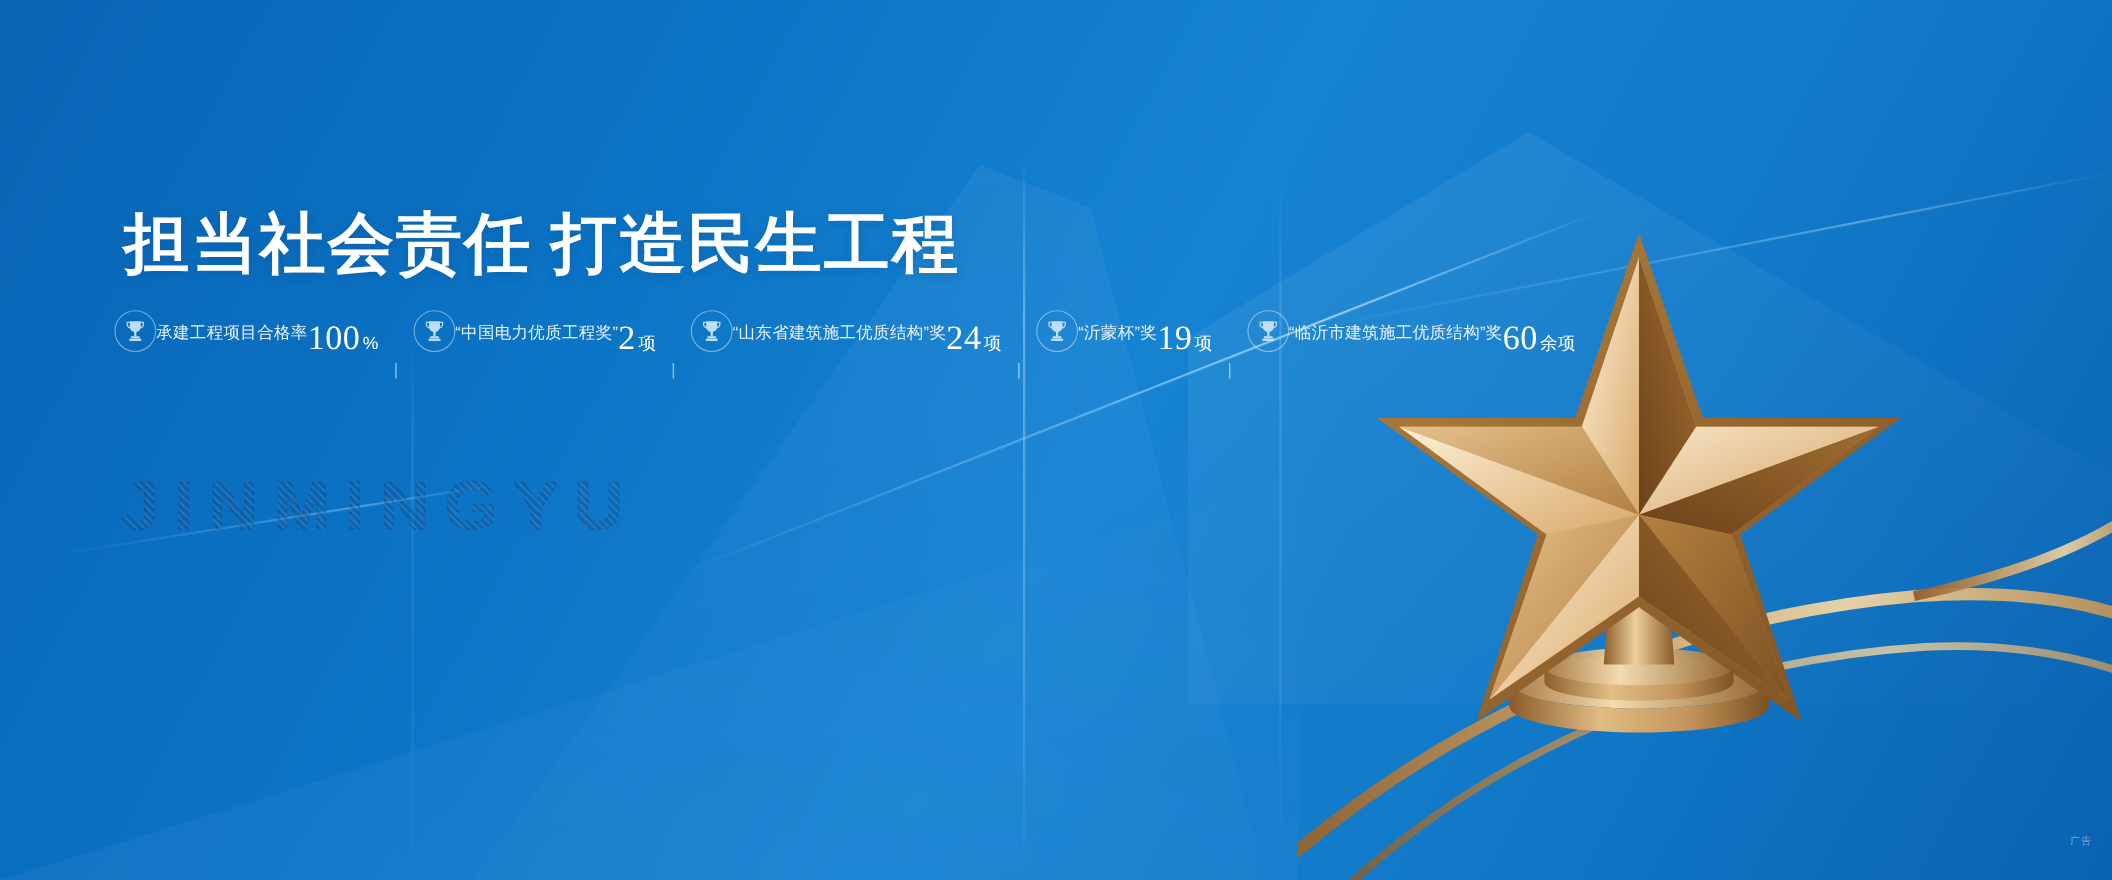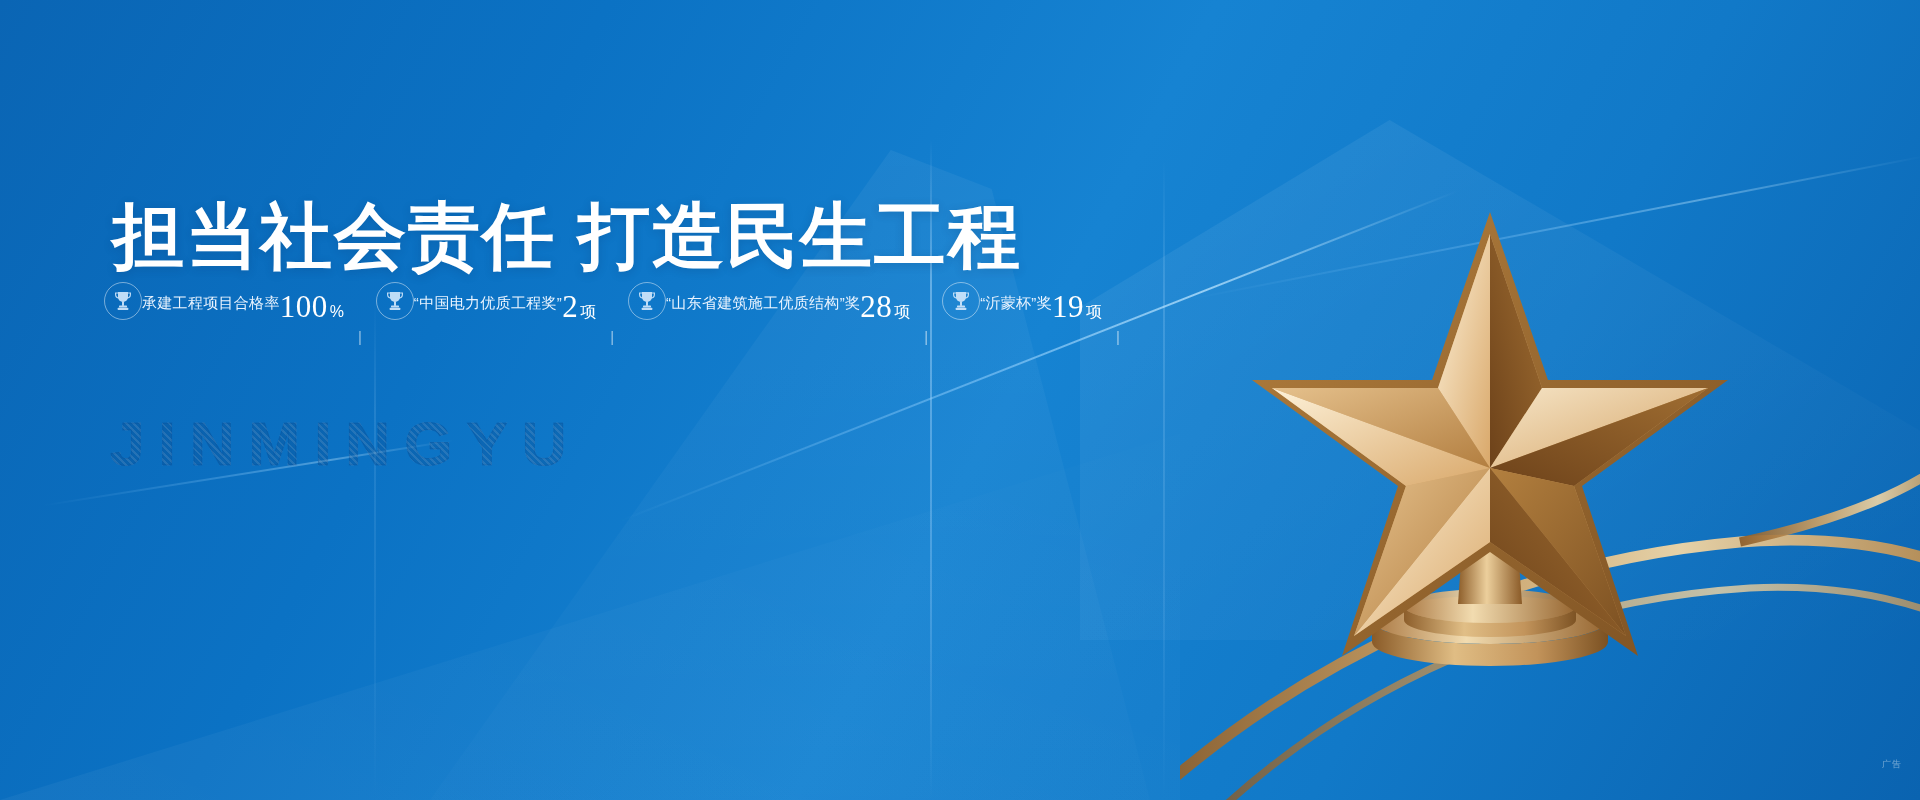--- a/index.html
+++ b/index.html
@@ -39,35 +39,36 @@
   .vline{
     position:absolute;width:2px;top:0;bottom:0;
     background:linear-gradient(to bottom,rgba(255,255,255,0) 0%,rgba(185,225,255,.45) 22%,rgba(170,215,255,.28) 70%,rgba(255,255,255,0) 100%);
   }
   .vline-1{left:930px;top:140px;height:660px;}
   .vline-2{left:1163px;top:160px;height:640px;opacity:.45;}
   .vline-3{left:374px;top:300px;height:500px;opacity:.30;}
 
   
   .watermark{
-    position:absolute;left:110px;top:408px;
+    position:absolute;left:110px;top:425px;
     font-size:62px;font-weight:700;letter-spacing:14px;
     color:rgba(10,72,140,0.30);
     -webkit-text-stroke:1px rgba(10,70,135,0.28);
     background-image:repeating-linear-gradient(45deg,rgba(255,255,255,0.16) 0 2px,rgba(255,255,255,0) 2px 5px);
     -webkit-background-clip:text;background-clip:text;
     user-select:none;white-space:nowrap;
   }
 
   
   .headline{
     position:absolute;left:112px;top:150px;
-    font-size:72px;line-height:1.08;font-weight:800;color:#ffffff;
+    font-size:60px;line-height:1.08;font-weight:800;color:#ffffff;
     letter-spacing:2px;white-space:nowrap;
     text-shadow:0 2px 10px rgba(0,40,85,.18);
+    font-family:Liberation Serif, serif;
   }
 
   
   .stats{
     position:absolute;left:104px;top:282px;
     display:flex;align-items:flex-start;white-space:nowrap;
   }
   .stat{display:flex;align-items:center;}
   .trophy-badge{
     width:36px;height:36px;border-radius:50%;
@@ -168,21 +169,21 @@
           <path d="M5 2h10v5a5 5 0 0 1-10 0V2z" fill="#cfe6fb" opacity="0.92"></path>
           <path d="M5 3H2.6v1.6A3.4 3.4 0 0 0 6 8" stroke="#cfe6fb" stroke-width="1.2" fill="none" opacity="0.9"></path>
           <path d="M15 3h2.4v1.6A3.4 3.4 0 0 1 14 8" stroke="#cfe6fb" stroke-width="1.2" fill="none" opacity="0.9"></path>
           <rect x="9" y="11.6" width="2" height="4.2" fill="#cfe6fb" opacity="0.92"></rect>
           <rect x="6" y="15.6" width="8" height="1.8" rx="0.6" fill="#cfe6fb" opacity="0.92"></rect>
           <rect x="4.6" y="17.8" width="10.8" height="2.2" rx="0.7" fill="#cfe6fb" opacity="0.92"></rect>
         </svg>
       </div>
       <div class="stat-label">“山东省建筑施工优质结构”奖</div>
       <div class="stat-value">
-        <span class="stat-num">28</span>
+        <span class="stat-num">24</span>
         <span class="stat-unit">项</span>
       </div>
     </div>
 
     <div class="divider">|</div>
 
     <div class="stat">
       <div class="trophy-badge">
         <svg width="20" height="22" viewBox="0 0 20 22" fill="none">
           <path d="M5 2h10v5a5 5 0 0 1-10 0V2z" fill="#cfe6fb" opacity="0.92"></path>
@@ -195,20 +196,37 @@
       </div>
       <div class="stat-label">“沂蒙杯”奖</div>
       <div class="stat-value">
         <span class="stat-num">19</span>
         <span class="stat-unit">项</span>
       </div>
     </div>
 
     <div class="divider">|</div>
 
+    <div class="stat">
+      <div class="trophy-badge">
+        <svg width="20" height="22" viewBox="0 0 20 22" fill="none">
+          <path d="M5 2h10v5a5 5 0 0 1-10 0V2z" fill="#cfe6fb" opacity="0.92"></path>
+          <path d="M5 3H2.6v1.6A3.4 3.4 0 0 0 6 8" stroke="#cfe6fb" stroke-width="1.2" fill="none" opacity="0.9"></path>
+          <path d="M15 3h2.4v1.6A3.4 3.4 0 0 1 14 8" stroke="#cfe6fb" stroke-width="1.2" fill="none" opacity="0.9"></path>
+          <rect x="9" y="11.6" width="2" height="4.2" fill="#cfe6fb" opacity="0.92"></rect>
+          <rect x="6" y="15.6" width="8" height="1.8" rx="0.6" fill="#cfe6fb" opacity="0.92"></rect>
+          <rect x="4.6" y="17.8" width="10.8" height="2.2" rx="0.7" fill="#cfe6fb" opacity="0.92"></rect>
+        </svg>
+      </div>
+      <div class="stat-label">“临沂市建筑施工优质结构”奖</div>
+      <div class="stat-value">
+        <span class="stat-num">60</span>
+        <span class="stat-unit">余项</span>
+      </div>
+    </div>
 
   </div>
 
   <div class="trophy-art">
     <svg viewBox="0 0 760 620" fill="none" xmlns="http://www.w3.org/2000/svg">
       <defs>
         <linearGradient id="gLight" x1="0" y1="0" x2="1" y2="1">
           <stop offset="0%" stop-color="#fdf1d8"></stop>
             <stop offset="100%" stop-color="#d9a86a"></stop>
         </linearGradient>

